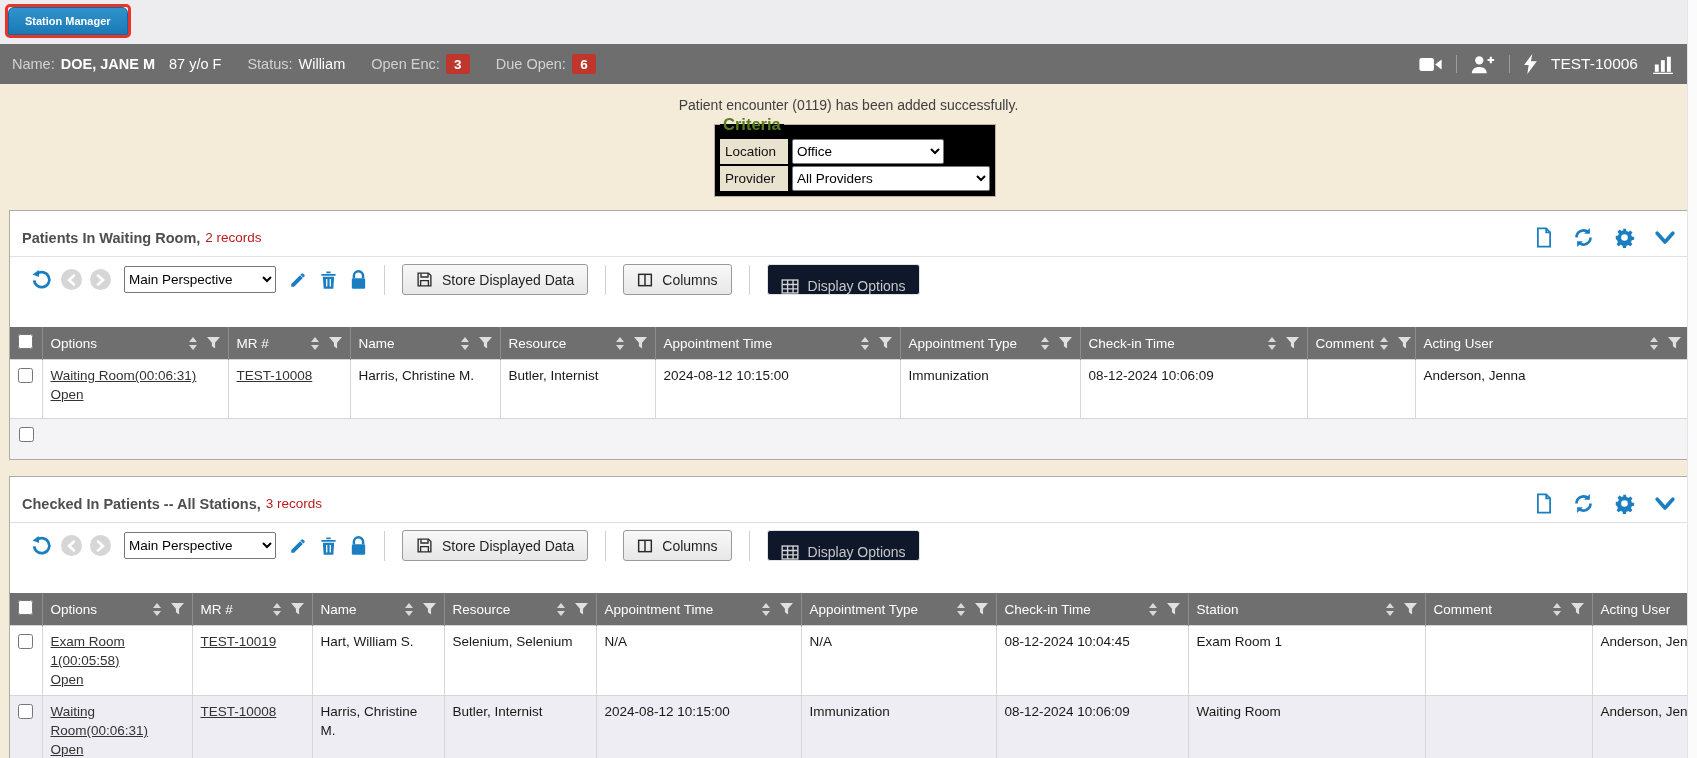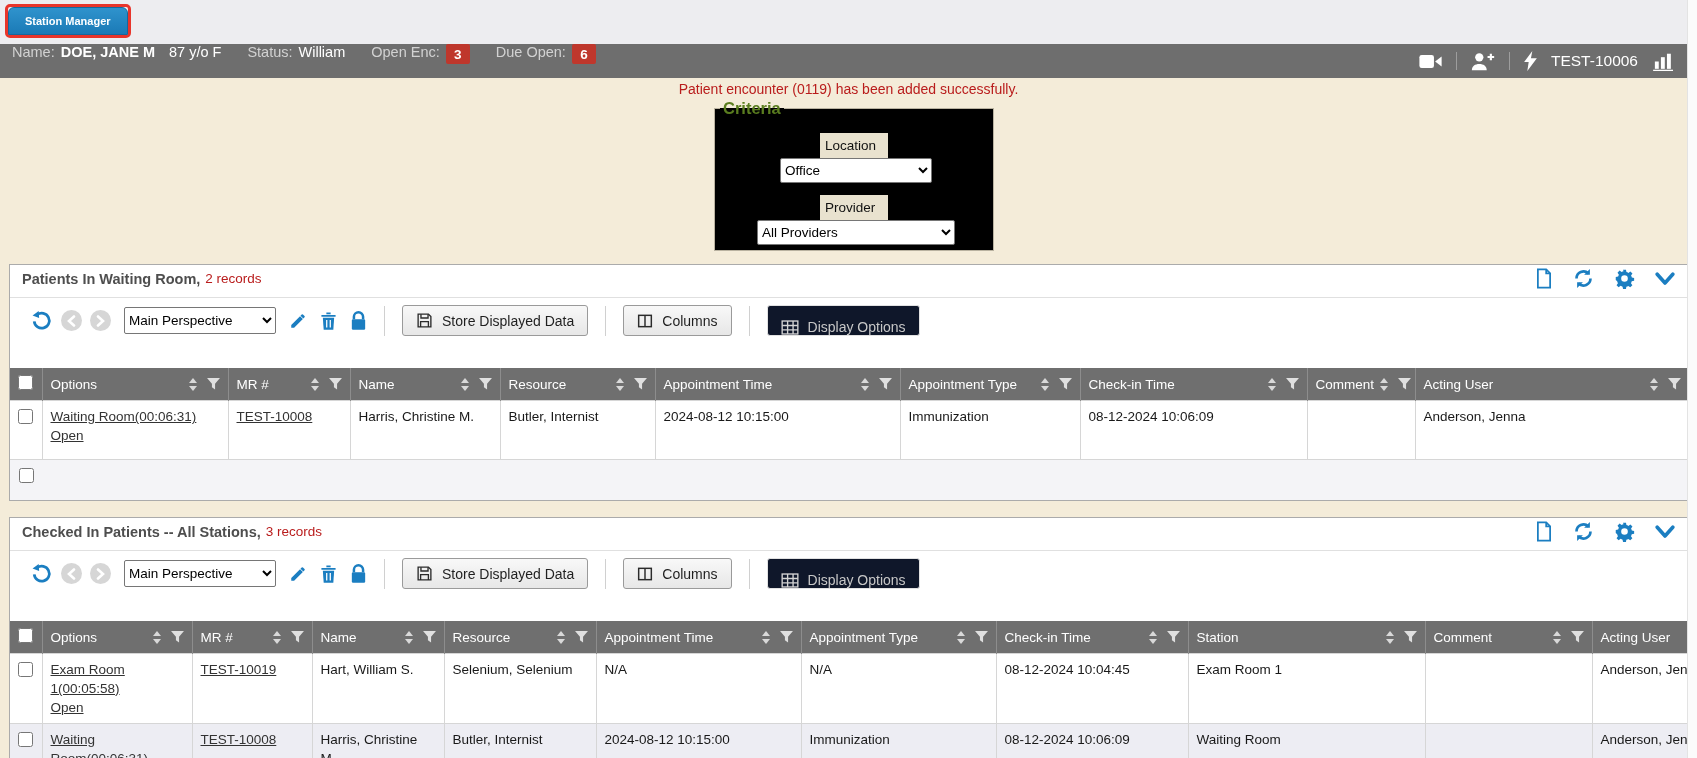--- a/index.html
+++ b/index.html
@@ -7,54 +7,54 @@
   .page{position:relative;width:1697px;height:758px;overflow:hidden;}
 
   
   .top-strip{height:44px;background:#ededf0;position:relative;}
   .tab-wrap{position:absolute;left:5px;top:4px;border:3px solid #e8352b;border-radius:5px;}
   .station-tab{display:block;background:linear-gradient(#2f93cd,#1b7ab6);color:#fff;font-weight:bold;
     font-size:11px;padding:7px 16px;border:1px solid #15689e;border-radius:6px 6px 0 0;
     font-family:inherit;cursor:pointer;}
 
   
-  .patient-bar{height:34px;background:#6e6e6e;color:#fff;display:flex;
+  .patient-bar{height:40px;background:#6e6e6e;color:#fff;display:flex;align-items:center;
     padding:0 22px 0 12px;font-size:14.5px;white-space:nowrap;}
   .pb-label{color:#d2d2d2;margin-right:6px;}
   .pb-strong{font-weight:bold;}
   .pb-gap{width:26px;flex:none;}
   .pb-gap-sm{width:14px;flex:none;}
   .badge{background:#bf372c;color:#fff;font-weight:bold;min-width:20px;height:20px;display:inline-flex;
     align-items:center;justify-content:center;border-radius:2px;font-size:13.5px;padding:0 2px;}
   .pb-right{margin-left:auto;display:flex;align-items:center;gap:14px;}
   .pb-div{width:1px;height:18px;background:#9d9d9d;}
   .pb-id{font-size:15.5px;}
   .wic{display:inline-flex;color:#fff;}
 
   
-  .messages{text-align:center;padding-top:2px;color:#b91c1c;}
+  .messages{text-align:center;padding-top:12px;color:#404040;}
   .msg1{font-size:14px;line-height:19px;}
   .msg2{font-size:14.5px;font-weight:bold;line-height:20px;}
 
   
   fieldset.criteria{width:268px;margin:0 0 0 714px;border:1px solid #b9b2a0;background:#000000;
     padding:3px 5px 5px;}
   fieldset.criteria legend{color:#5a7d1f;font-weight:bold;font-size:16.5px;padding:0 3px;}
-  .crit-row{display:flex;align-items:center;margin-top:12px;flex-direction:column;}
+  .crit-row{display:flex;align-items:center;margin-top:2px;}
   .crit-label{background:#e9e2cf;width:58px;flex:none;padding:5px 5px;font-size:13.5px;color:#111;}
   select.crit{margin-left:4px;height:25px;font-size:13.5px;border:1px solid #767676;background:#fff;
     border-radius:2px;font-family:inherit;}
   .crit-loc{width:152px;}
   .crit-prov{width:198px;}
 
   
   .panel{margin:0 9px;background:#fff;border:1px solid #ababab;overflow:hidden;box-sizing:border-box;width:1679px;}
   .panel-1{margin-top:13px;}
   .panel-2{margin-top:16px;}
-  .panel-title{display:flex;align-items:center;padding:3px 12px 8px;}
+  .panel-title{display:flex;align-items:center;padding:16px 12px 8px;}
   .pt-text{font-size:14.5px;font-weight:bold;color:#4e4e4e;}
   .pt-records{font-size:13.5px;color:#b91c1c;margin-left:5px;}
   .pt-icons{margin-left:auto;display:flex;align-items:center;gap:20px;color:#1b7ec1;}
   .pic{display:inline-flex;cursor:pointer;}
 
   
   .toolbar{display:flex;align-items:center;padding:7px 10px 7px 12px;border-top:1px solid #e0e0e0;}
   .tbic{display:inline-flex;color:#1b7ec1;cursor:pointer;}
   .undo{margin-left:8px;}
   .circle-btn{width:21px;height:21px;border-radius:50%;background:#d6d6d6;color:#fff;display:inline-flex;

